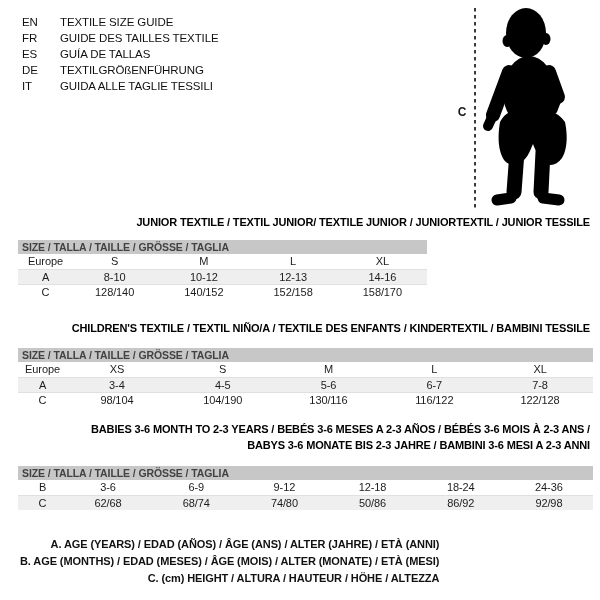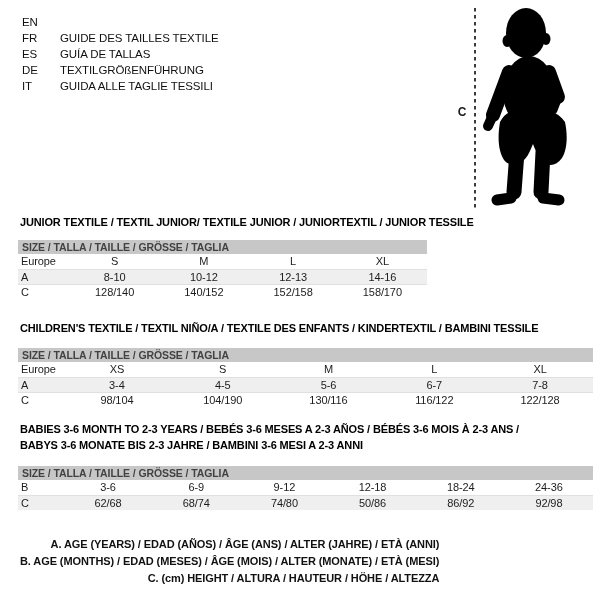--- a/index.html
+++ b/index.html
@@ -17,52 +17,53 @@
   .lang-list { position:absolute; left:22px; top:14px; }
   .lang-row { display:flex; height:16px; line-height:16px; font-size:11.5px; font-weight:normal; letter-spacing:-0.1px; }
   .lang-code { width:38px; }
 
   
   .figure { position:absolute; left:430px; top:0; width:170px; height:220px; }
   .measure-label { position:absolute; left:454px; top:105px; width:16px; text-align:center; font-size:12px; font-weight:bold; color:#1a1a1a; }
 
   
   .sec-title { position:absolute; left:20px; width:570px; font-size:11px; font-weight:bold; line-height:16px; letter-spacing:-0.15px; color:#000; }
-  .sec-title .title-line { display:block; white-space:nowrap; }
+  .sec-title .title-line { display:block; white-space:nowrap;text-align:right; }
   #t1-title { top:214px; }
   #t2-title { top:320px; }
   #t3-title { top:421px; }
 
   
   .size-table { position:absolute; left:18px; border-collapse:collapse; table-layout:fixed; }
   #t1-table { top:240px; width:409px; }
   #t2-table { top:348px; width:575px; }
   #t3-table { top:466px; width:575px; }
   .size-table th {
     background:var(--bar,#c7c7c7);
     text-align:left; font-size:10.5px; font-weight:bold; letter-spacing:-0.1px;
     color:#424242; height:14px; padding:0 4px 0 4px;
   }
   .size-table td { height:15px; padding:0; text-align:center; font-size:11px; letter-spacing:-0.1px; color:#1c1c1c; }
-  .size-table td.lbl { text-align:left; padding-left:3px; }
+  .size-table td.lbl { text-align:center; padding-left:3px; }
   .size-table tbody tr + tr { border-top:1px solid #e0e0e0; }
   .size-table tbody tr:nth-child(even) { background:var(--rowAlt,#efefef); }
 
   
   .legend { position:absolute; left:20px; top:536px; font-size:11px; font-weight:bold; letter-spacing:-0.1px; }
   .legend-line { height:17px; line-height:17px; white-space:nowrap;text-align:right; }
 </style>
 </head>
 <body>
 
 <div class="page">
 
   <div class="lang-list">
       <div class="lang-row">
         <span class="lang-code">EN</span>
+        <span class="lang-title">TEXTILE SIZE GUIDE</span>
       </div>
       <div class="lang-row">
         <span class="lang-code">FR</span>
         <span class="lang-title">GUIDE DES TAILLES TEXTILE</span>
       </div>
       <div class="lang-row">
         <span class="lang-code">ES</span>
         <span class="lang-title">GUÍA DE TALLAS</span>
       </div>
       <div class="lang-row">

